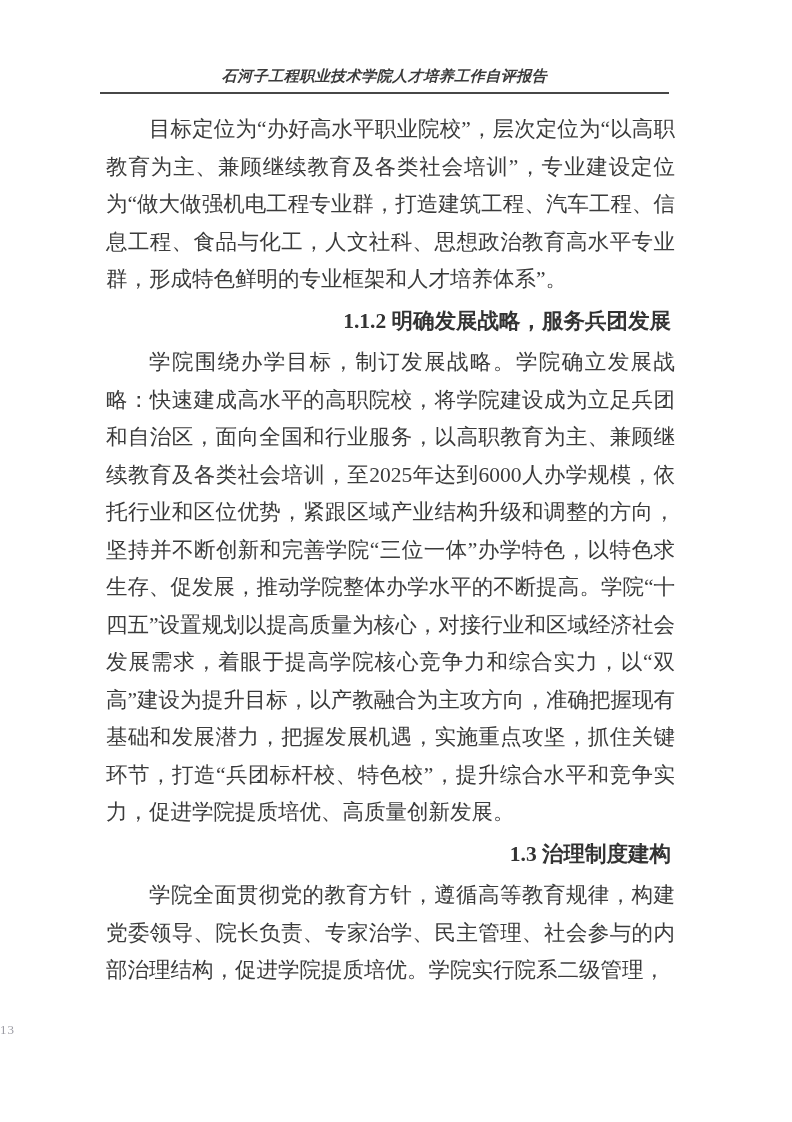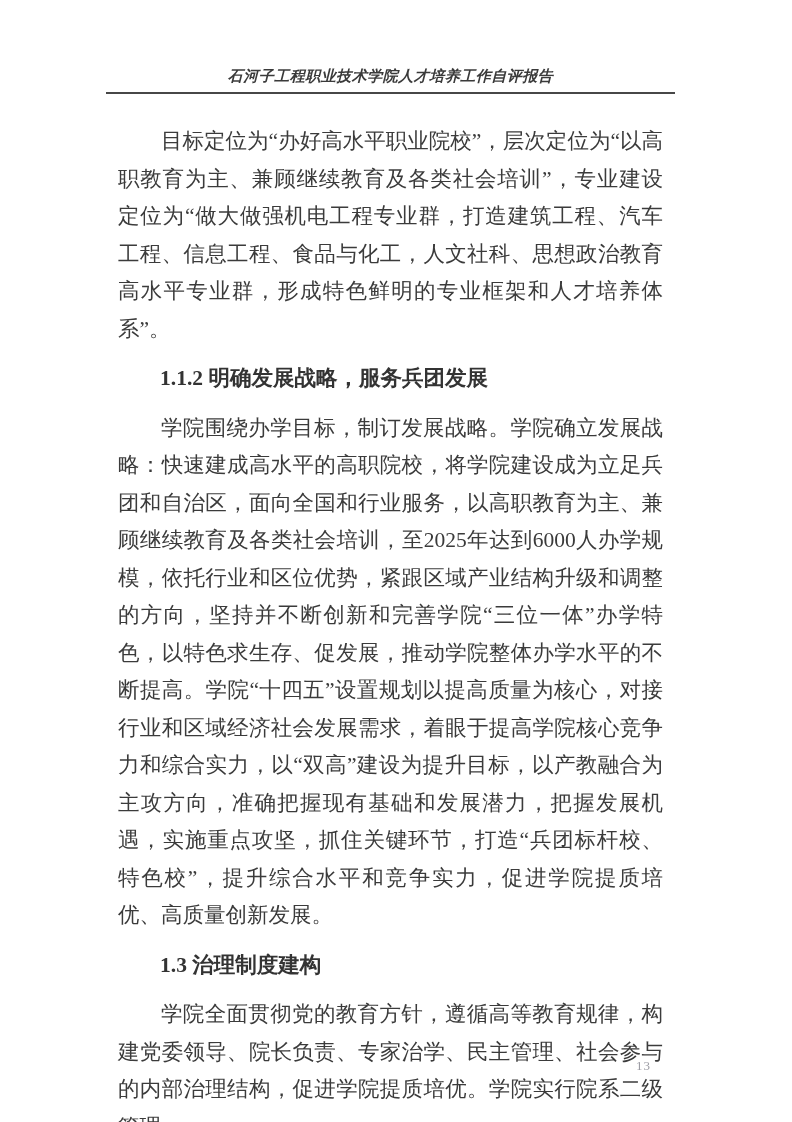--- a/index.html
+++ b/index.html
@@ -11,21 +11,21 @@
     position: relative;
     width: 792px;
     height: 1122px;
     background: #ffffff;
     overflow: hidden;
     font-family: "Liberation Serif", "DejaVu Serif", serif;
   }
   .header {
     position: absolute;
     top: 66px;
-    left: 106px;
+    left: 100px;
     width: 569px;
   }
   .header-title {
     text-align: center;
     font-size: 15px;
     line-height: 20px;
     font-weight: 600;
     color: #3a3a3a;
     letter-spacing: 0.5px;
     font-style: italic;
@@ -40,36 +40,36 @@
     top: 111px;
     left: 106px;
     width: 569px;
     color: #3b3b3b;
     font-size: 21.5px;
     line-height: 37.5px;
     text-align: justify;
     text-justify: inter-ideograph;
   }
   .para {
-    margin: 12px;
+    margin: 0;
     text-indent: 2em;
   }
   .heading {
-    margin: 11px;
+    margin: 4px;
     text-indent: 2em;
     font-weight: bold;
     color: #333333;
-    text-align: left;
+    text-align: right;
   }
   .footer {
     position: absolute;
     left: 0;
-    top: 1056px;
+    top: 1020px;
     width: 651px;
-    text-align: right;
+    text-align: left;
   }
   .page-number {
     display: inline-block;
     font-size: 13px;
     line-height: 18px;
     color: #9b9ba3;
     letter-spacing: 1px;
     font-family: "Liberation Serif", "DejaVu Serif", serif;
   }
 </style>

